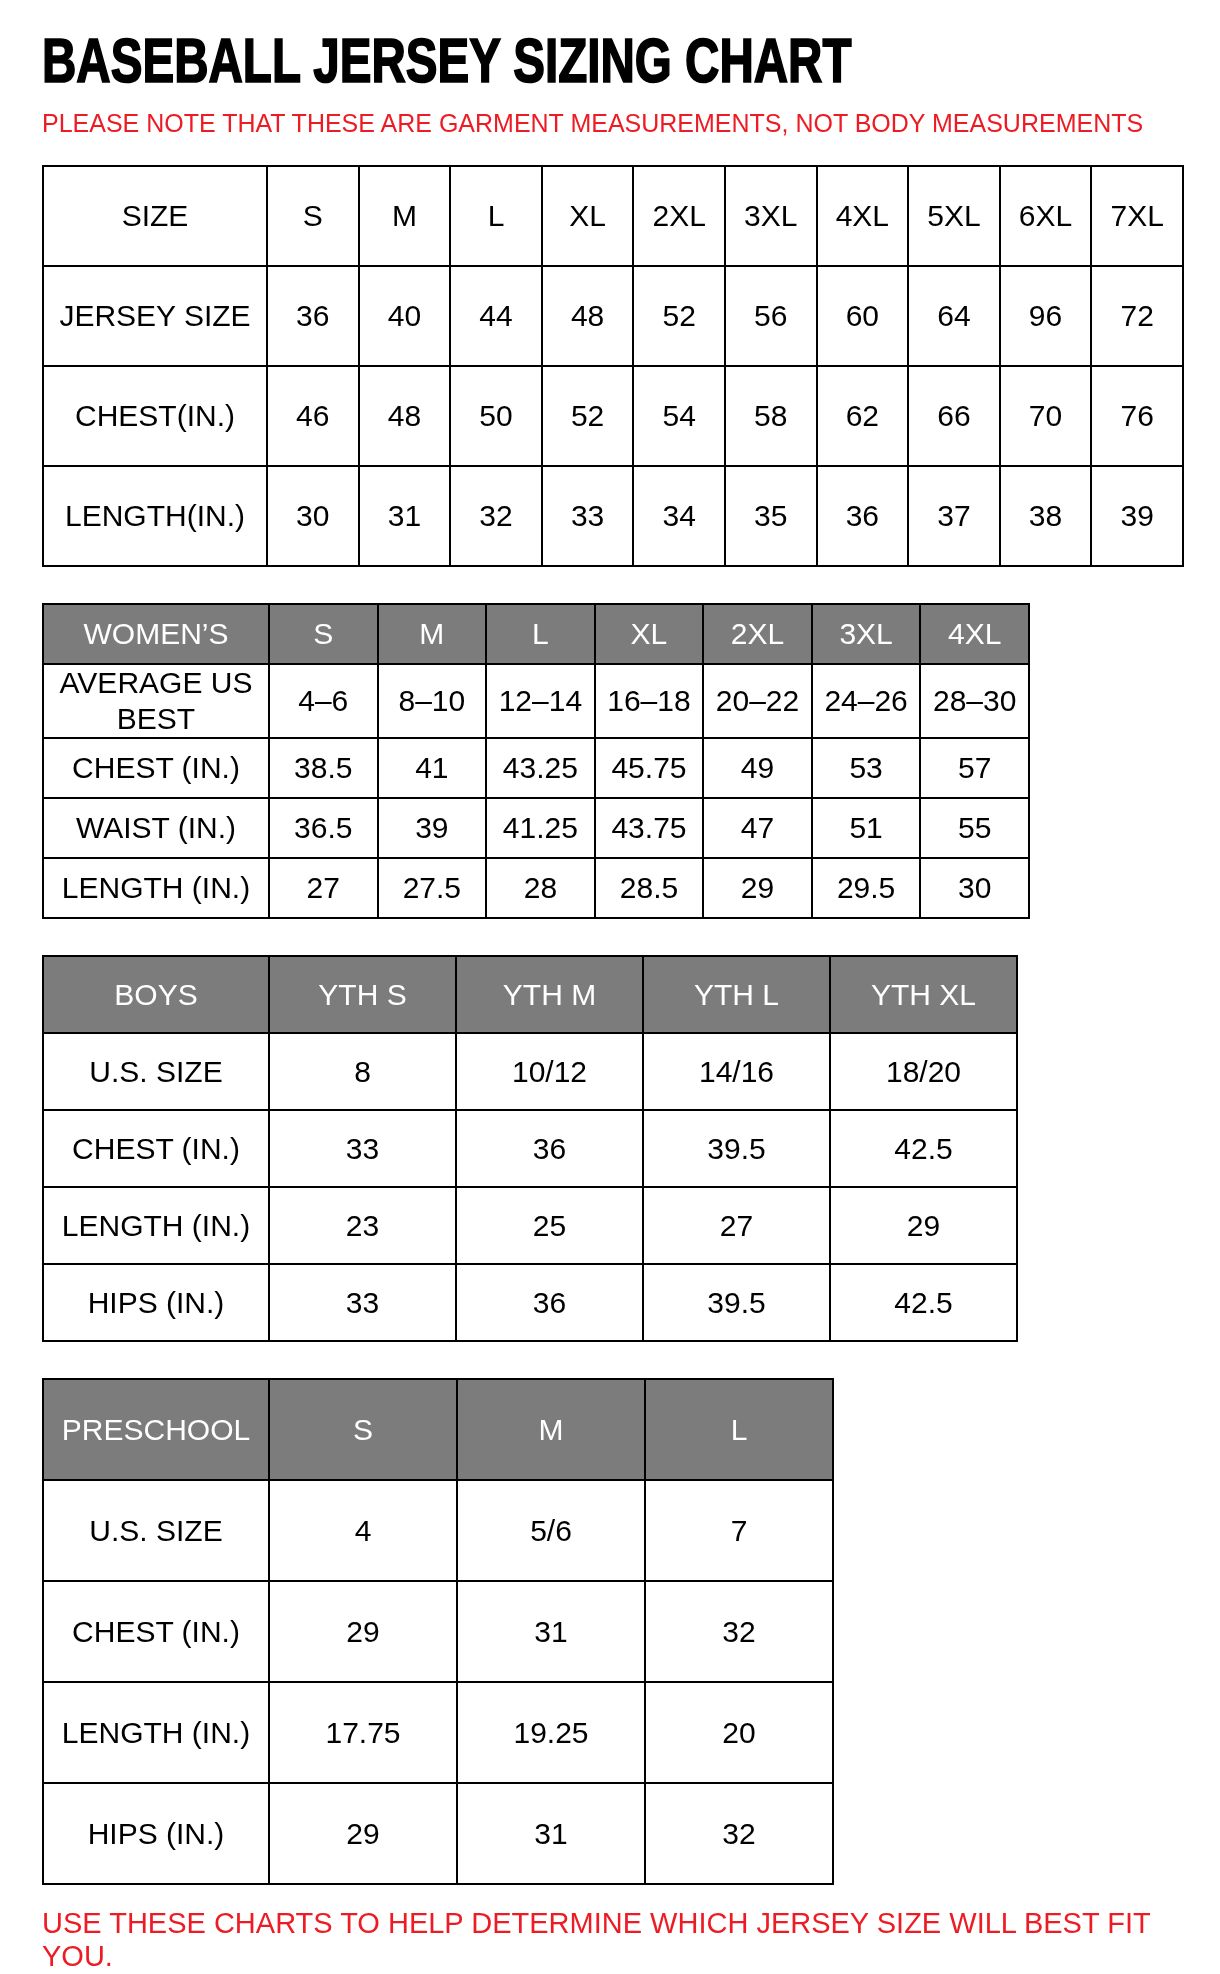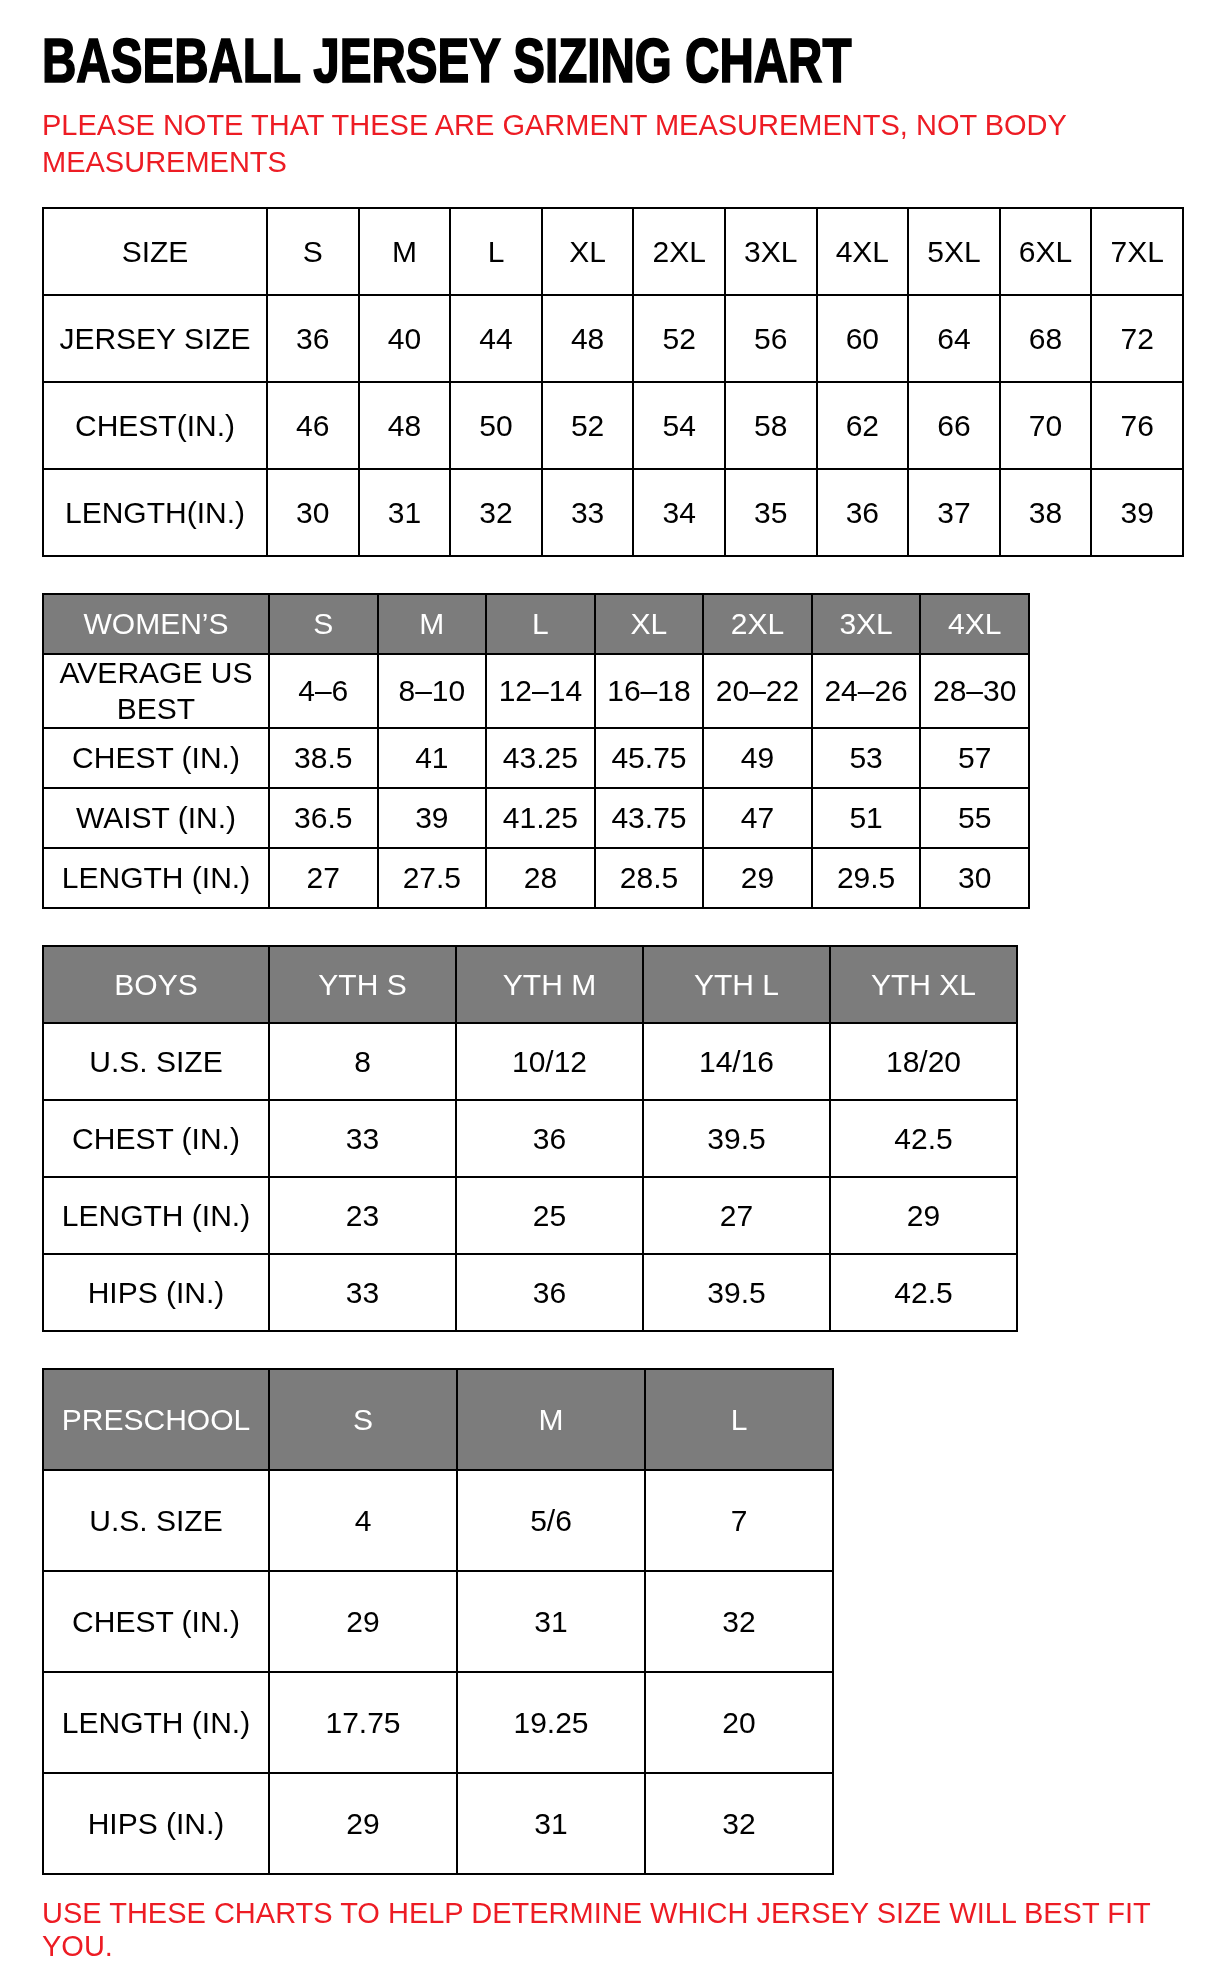--- a/index.html
+++ b/index.html
@@ -9,32 +9,32 @@
     font-family:"Liberation Sans", sans-serif; color:#000;
   }
   .page { padding:24px 0 0 42px; }
   .title {
     font-size:58px; font-weight:700; white-space:nowrap;
     transform:scale(0.82,1.08); transform-origin:left top;
     -webkit-text-stroke:1.6px #000; letter-spacing:0;
   }
   .note {
     margin-top:16px; max-width:1120px;
-    color:#ed1c24; font-size:29px; line-height:1.28;
+    color:#ed1c24; font-size:25px; line-height:1.28;
   }
   table { border-collapse:collapse; table-layout:fixed; margin-top:36px; }
   td {
     border:2px solid #000; text-align:center; vertical-align:middle;
     font-size:30px; line-height:1.2; padding:0 4px; word-wrap:break-word;
   }
   .hdr { background:#7c7c7c; color:#fff; }
   .banner { font-size:33px; letter-spacing:1.5px; }
   .t1 { width:1142px; margin-top:26px; }
   .t1 col.lblcol { width:224px; }
-  .t1 tr { height:87px; }
+  .t1 tr { height:100px; }
   .t1 tr.bannerrow { height:78px; }
   .t2 { width:988px; }
   .t2 col.lblcol { width:226px; }
   .t2 tr { height:60px;margin-left:44px; }
   .t3 { width:976px; }
   .t3 col.lblcol { width:226px; }
   .t3 tr { height:77px; }
   .t4 { width:792px; }
   .t4 col.lblcol { width:226px; }
   .t4 tr { height:101px; }
@@ -71,21 +71,21 @@
     <tr>
       <td>JERSEY SIZE</td>
       <td>36</td>
       <td>40</td>
       <td>44</td>
       <td>48</td>
       <td>52</td>
       <td>56</td>
       <td>60</td>
       <td>64</td>
-      <td>68</td>
+      <td>96</td>
       <td>72</td>
     </tr>
     <tr>
       <td>CHEST(IN.)</td>
       <td>46</td>
       <td>48</td>
       <td>50</td>
       <td>52</td>
       <td>54</td>
       <td>58</td>

